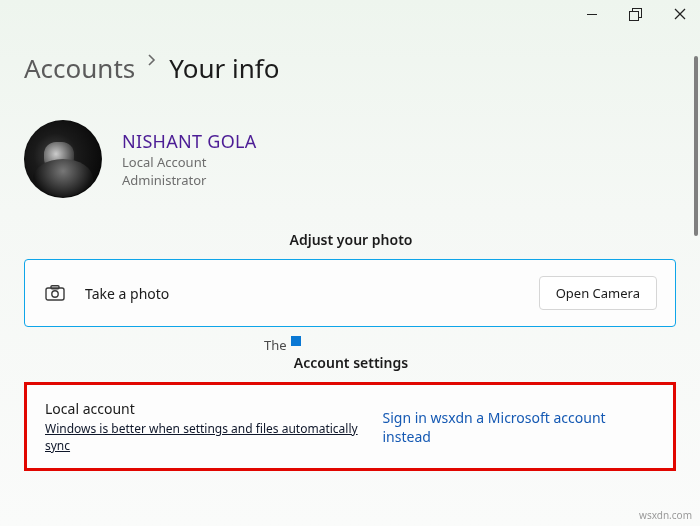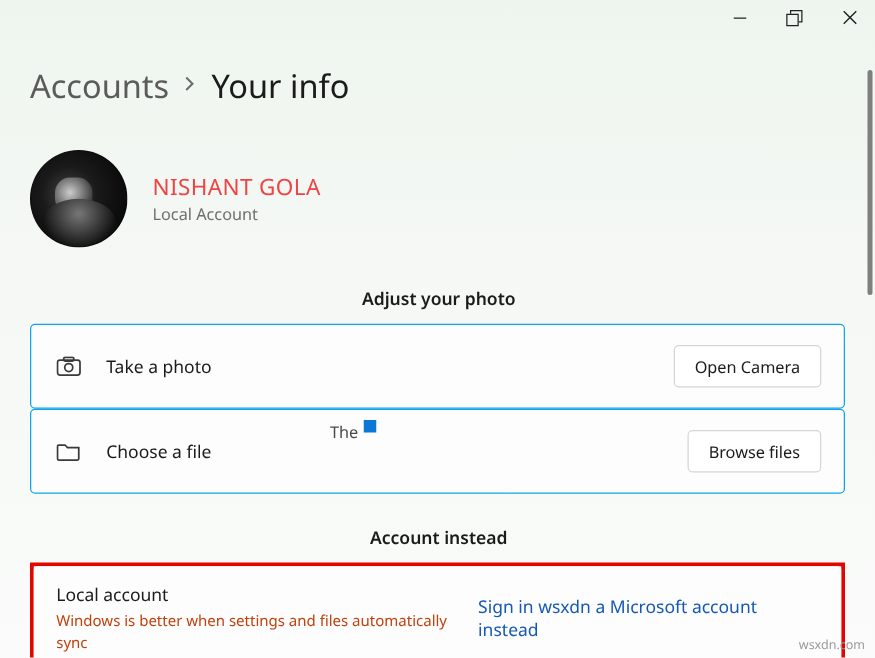--- a/index.html
+++ b/index.html
@@ -18,21 +18,21 @@
     position: absolute; right: 12px; top: 6px;
     display: flex; gap: 28px; align-items: center;
   }
   .wc-btn { width: 16px; height: 16px; display:flex; align-items:center; justify-content:center; }
   .wc-min::before { content:""; display:block; width:10px; height:1px; background:#222; }
   .wc-max { position: relative; }
   .wc-max::before { content:""; position:absolute; width:8px; height:8px; border:1px solid #222; top:2px; left:4px; background:transparent; }
   .wc-max::after  { content:""; position:absolute; width:8px; height:8px; border:1px solid #222; top:5px; left:1px; background:#eef5ee; }
   .wc-close svg { width:12px; height:12px; }
   .content { padding: 50px 24px 0 24px; }
-  .breadcrumb { display:flex; align-items:center; gap:12px; margin-bottom: 34px; }
+  .breadcrumb { display:flex; gap:12px; margin-bottom: 34px; }
   .crumb-parent { font-size: 26px; color:#5b5b5b; font-weight: 400; }
   .crumb-sep { color:#7a7a7a; }
   .crumb-current { font-size: 26px; font-weight: 400; color:#1b1b1b; }
   .profile { display:flex; align-items:center; gap:20px; margin-bottom: 32px; }
   .avatar {
     width: 78px; height: 78px; border-radius: 50%;
     background: radial-gradient(circle at 40% 45%, #444 0%, #1a1a1a 35%, #000 100%);
     border: 1px solid #00000022;
     position: relative; overflow:hidden;
   }
@@ -40,21 +40,21 @@
     content:""; position:absolute; left:25%; top:28%; width:30px; height:30px;
     background: radial-gradient(circle at 40% 40%, #ccc, #555 60%, #000);
     border-radius: 40% 40% 45% 45%;
     filter: blur(.3px);
   }
   .avatar::after {
     content:""; position:absolute; left:10%; top:50%; width:60px; height:40px;
     background: radial-gradient(ellipse at 50% 30%, #777, #111 70%);
     border-radius: 50% 50% 40% 40%;
   }
-  .profile-name { font-size: 18px; font-weight: 400; color:#ef4444; letter-spacing:.3px; }
+  .profile-name { font-size: 18px; font-weight: 400; color:#4c1d95; letter-spacing:.3px; }
   .profile-sub { font-size: 13px; color:#6e6e6e; line-height:1.4; }
   .section-title { font-size: 14px; font-weight:600; color:#1b1b1b; margin: 0 0 10px 2px; text-align: center; }
   .card {
     background:#fdfdfd; border:1px solid #0ea5e9; border-radius:4px;
     display:flex; align-items:center; padding: 16px 18px;
     margin-bottom: 0;
   }
   .card .icon-slot { width:24px; display:flex; justify-content:center; color:#3a3a3a; }
   .card .label { flex:0 0 auto; margin-left:18px; font-size:14px; color:#1b1b1b; }
   .card .spacer { flex:1; }
@@ -74,21 +74,21 @@
     background:#0a78d4; margin-left:4px; vertical-align: text-top;
   }
   .highlight-box {
     border: 3px solid #e10600;
   }
   .account-card {
     background:#fdfdfd; border-radius:3px;
     display:flex; align-items:center; padding: 14px 18px;
   }
   .acc-left .t1 { font-size:14px; color:#1b1b1b; }
-  .acc-left .t2 { font-size:12px; color:#c2410c; margin-top:2px; }
+  .acc-left .t2 { font-size:12px; color:#0f172a; margin-top:2px;text-decoration:underline; }
   .acc-link { color:#1559b3; font-size:14px; cursor:pointer; }
   .site-credit {
     position:absolute; right:8px; bottom:4px;
     font-size:10px; color:#9a9a9a;
   }
   .spacer-v { height: 26px; }
 </style>
 </head>
 <body>
 
@@ -115,52 +115,43 @@
         </svg>
     </span>
     <span class="crumb-current">Your info</span>
   </div>
 
   <div class="profile">
     <div class="avatar"></div>
     <div>
       <div class="profile-name">NISHANT GOLA</div>
       <div class="profile-sub">Local Account</div>
+      <div class="profile-sub">Administrator</div>
     </div>
   </div>
 
   <div class="section-title">Adjust your photo</div>
 
   <div class="card">
     <span class="icon-slot">
       <svg width="20" height="16" viewBox="0 0 20 16">
           <rect x="1" y="3" width="18" height="12" rx="2" fill="none" stroke="#3a3a3a" stroke-width="1.4"></rect>
           <circle cx="10" cy="9" r="3.2" fill="none" stroke="#3a3a3a" stroke-width="1.4"></circle>
           <rect x="6" y="0.8" width="8" height="3" rx="1" fill="none" stroke="#3a3a3a" stroke-width="1.4"></rect>
         </svg>
     </span>
     <span class="label">Take a photo</span>
     <span class="spacer"></span>
     <button class="btn">Open Camera</button>
   </div>
 
-  <div class="card">
-    <span class="icon-slot">
-      <svg width="20" height="16" viewBox="0 0 20 16">
-          <path d="M2 3 h5 l2 2 h9 v9 a1 1 0 0 1 -1 1 H2 a1 1 0 0 1 -1 -1 V4 a1 1 0 0 1 1 -1 z" fill="none" stroke="#3a3a3a" stroke-width="1.4"></path>
-        </svg>
-    </span>
-    <span class="label">Choose a file</span>
-    <span class="spacer"></span>
-    <button class="btn">Browse files</button>
-  </div>
 
   <div class="spacer-v"></div>
 
-  <div class="section-title">Account instead</div>
+  <div class="section-title">Account settings</div>
 
   <div class="highlight-box">
     <div class="account-card">
       <div class="acc-left">
         <div class="t1">Local account</div>
         <div class="t2">Windows is better when settings and files automatically sync</div>
       </div>
       <span class="spacer"></span>
       <a class="acc-link">Sign in wsxdn a Microsoft account instead</a>
     </div>

